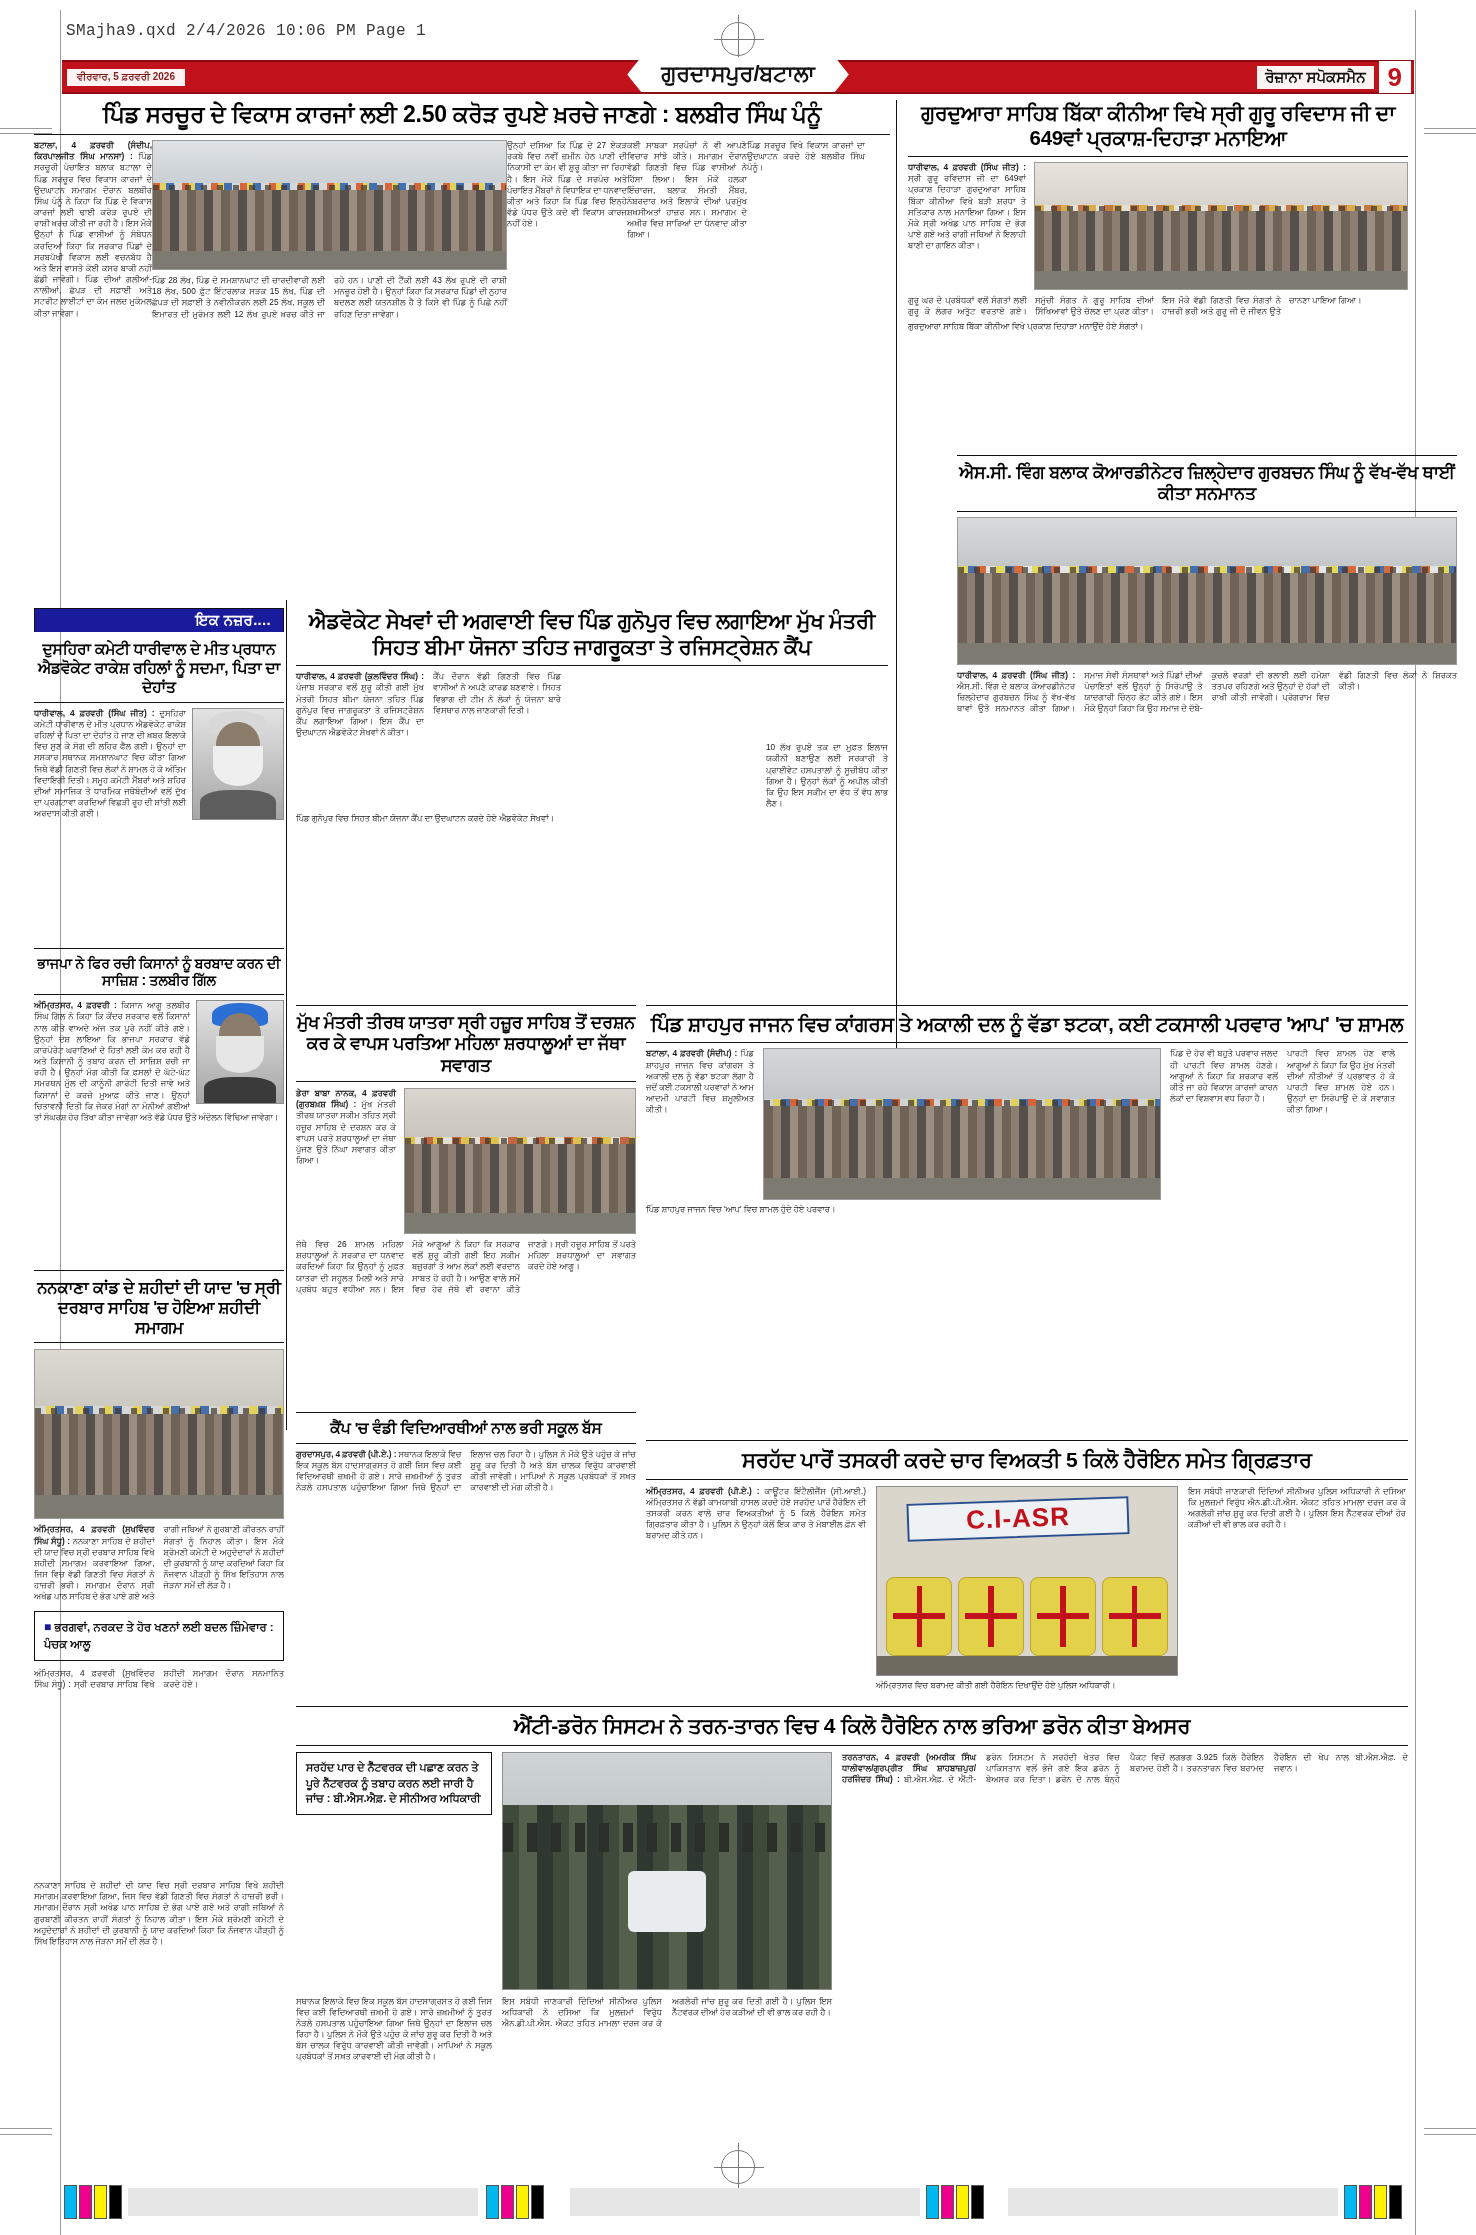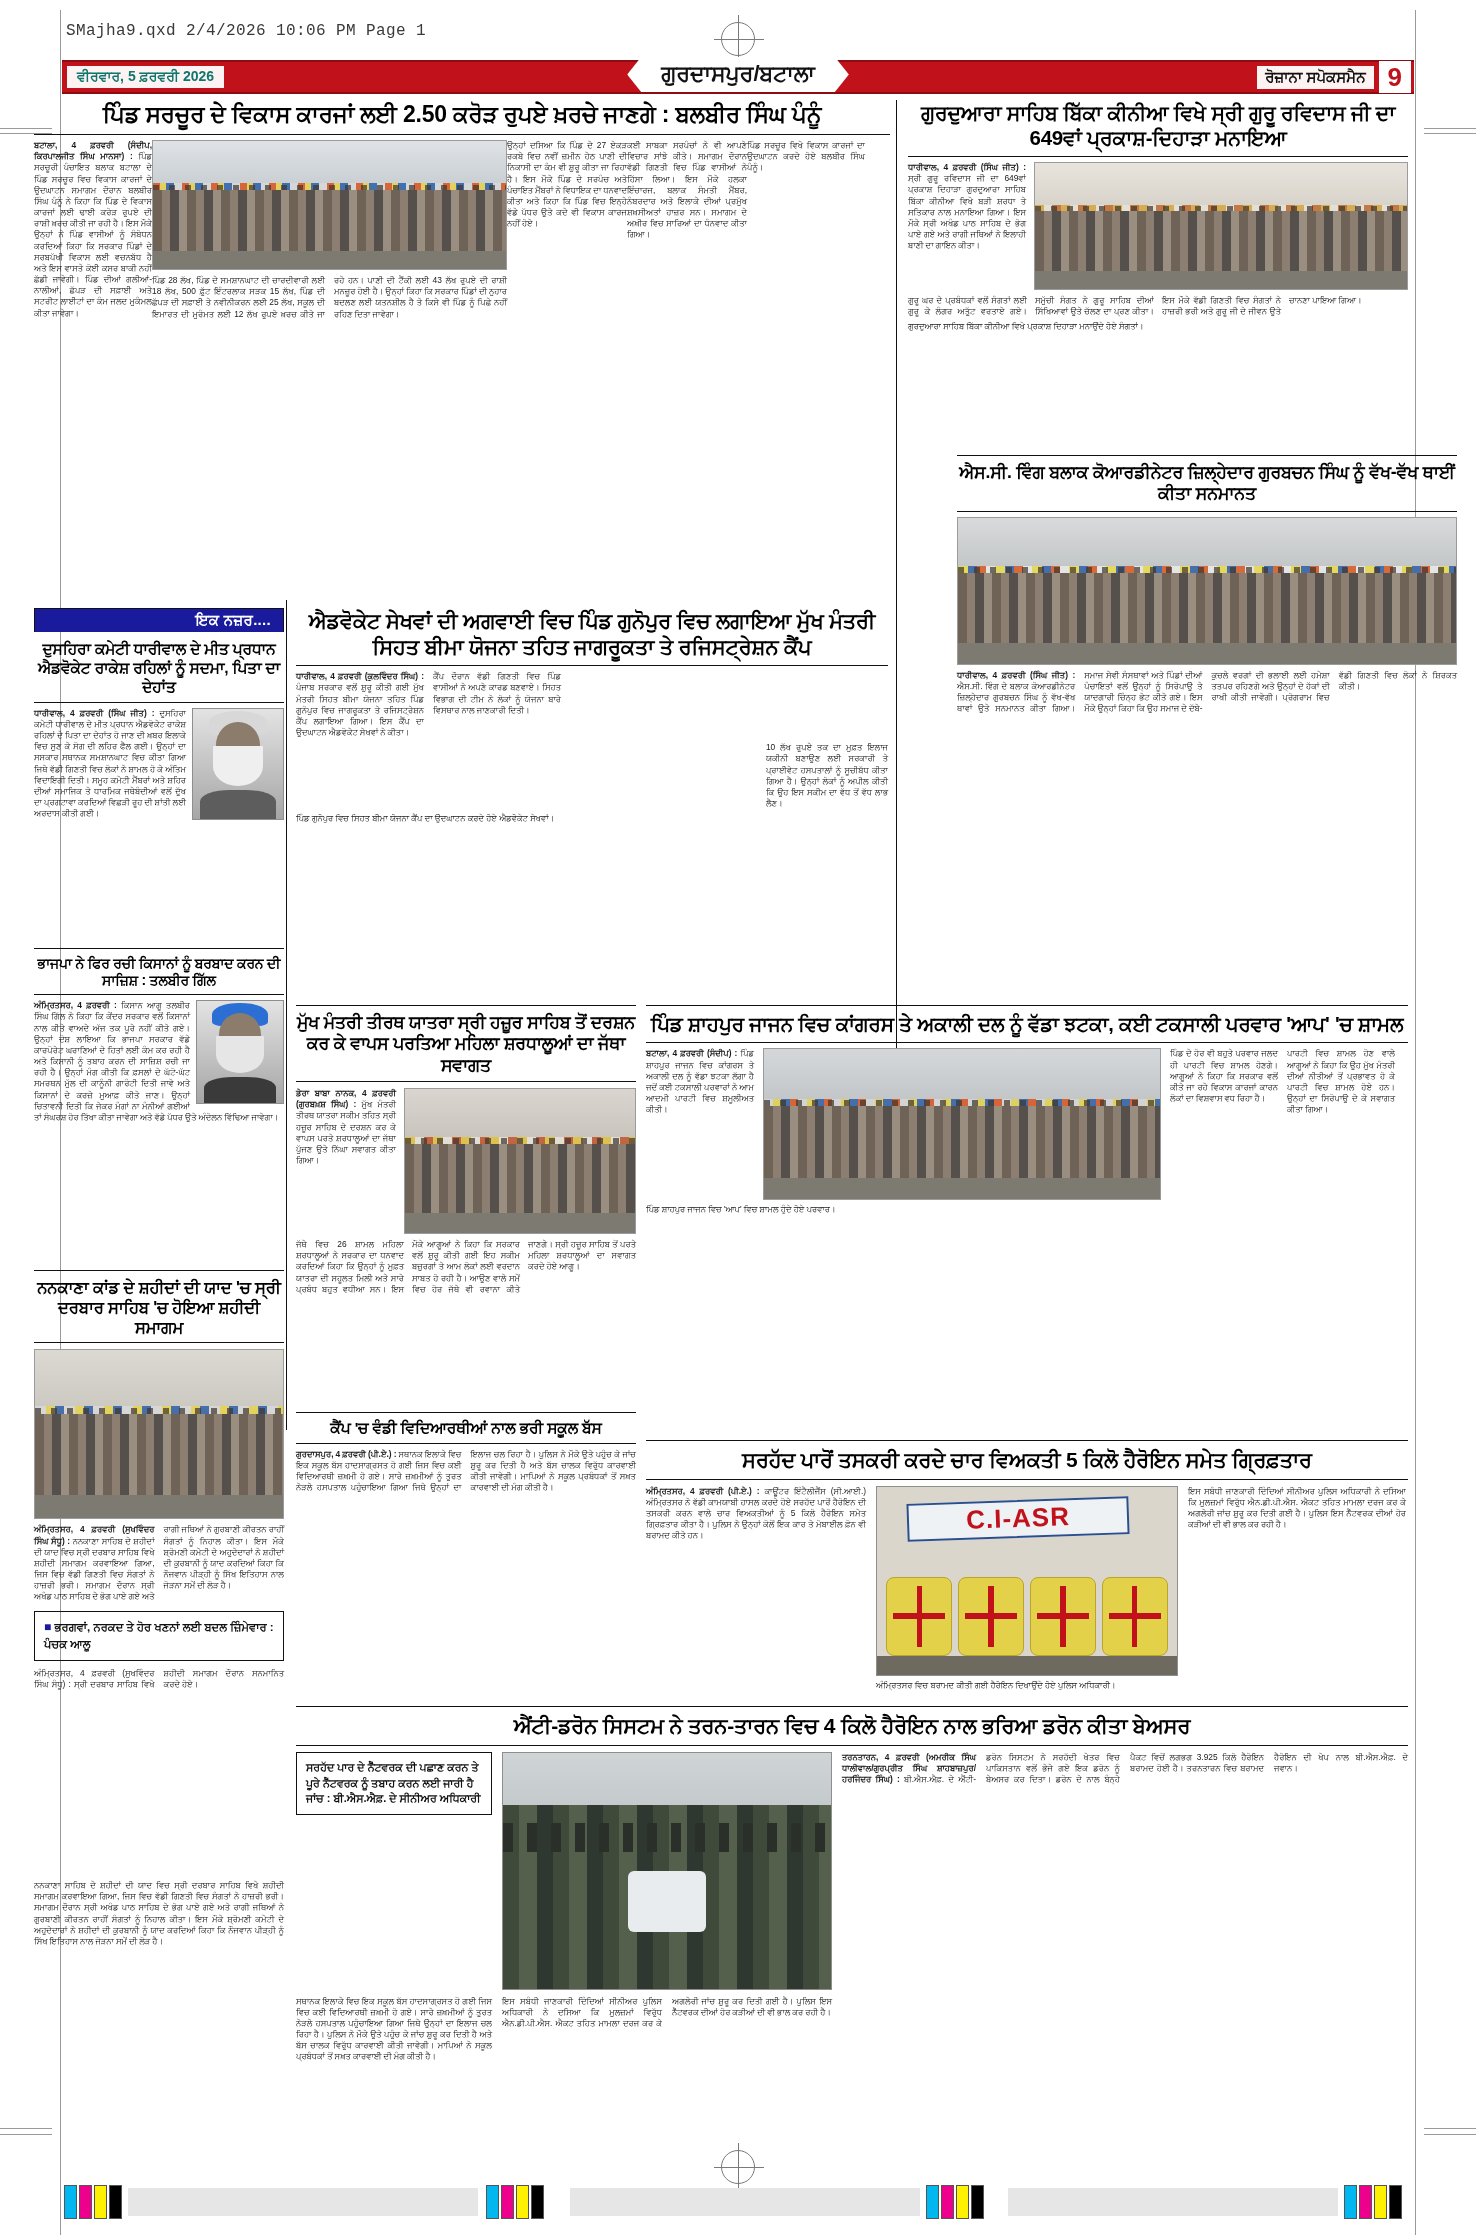--- a/index.html
+++ b/index.html
@@ -27,21 +27,21 @@
   
   .masthead {
     position:absolute; left:62px; top:60px; width:1352px; height:34px;
     background:#c1121c;
     border-top:2px solid #8d0c13;
     border-bottom:2px solid #8d0c13;
     display:flex; align-items:center;
   }
   .masthead .date-box {
     margin-left:4px; background:#fdf3f3; border:1px solid #c1121c;
-    padding:2px 10px 3px; font-size:14px; font-weight:bold; color:#0f766e;
+    padding:2px 10px 3px; font-size:10px; font-weight:bold; color:#7f1d1d;
     white-space:nowrap;
     text-align:right;
   }
   .masthead .section-title {
     position:absolute; left:50%; top:-5px; transform:translateX(-50%);
     background:#fff; color:#111; font-size:22px; font-weight:bold;
     padding:4px 34px 5px; white-space:nowrap;
     clip-path: polygon(14px 0, calc(100% - 14px) 0, 100% 50%, calc(100% - 14px) 100%, 14px 100%, 0 50%);
   }
   .masthead .brand {

